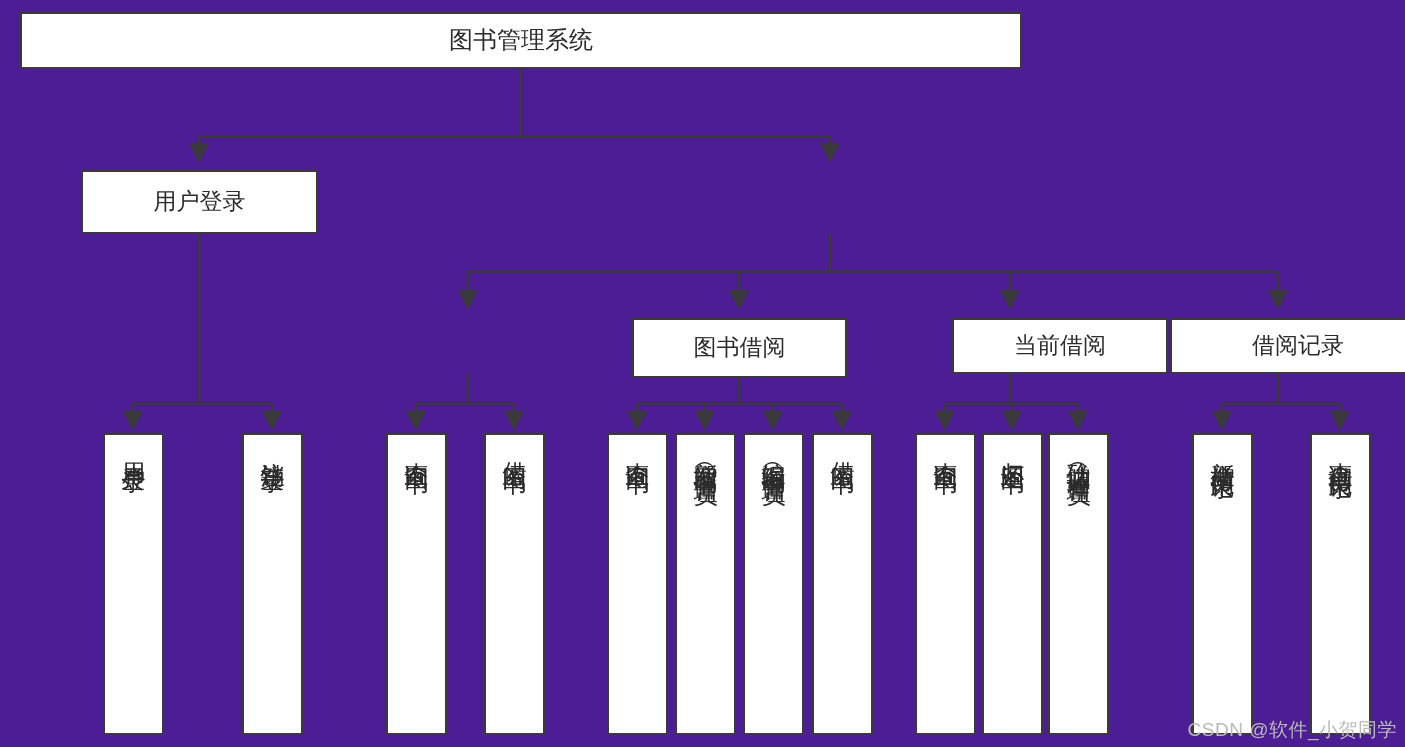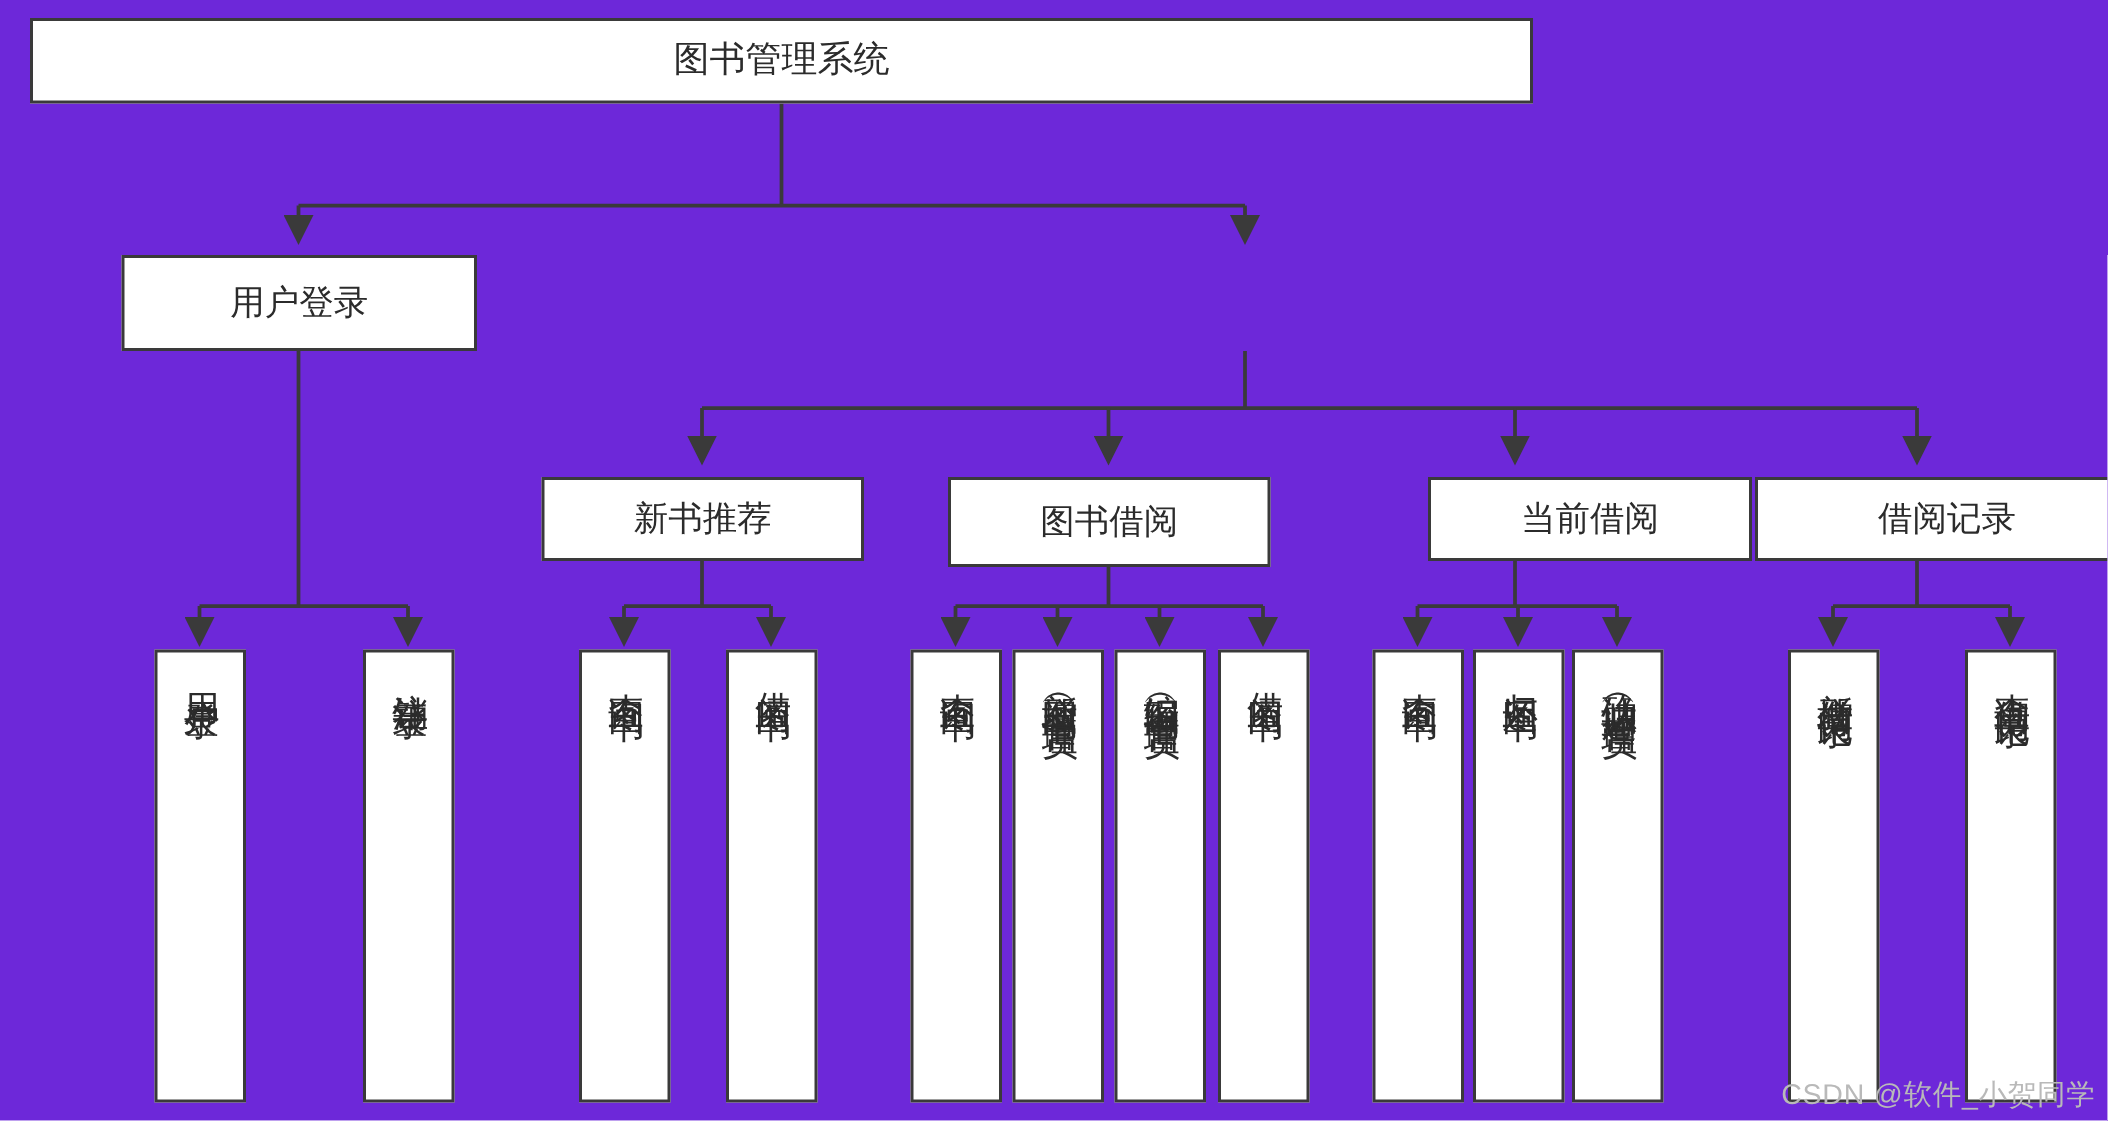--- a/index.html
+++ b/index.html
@@ -7,21 +7,21 @@
     padding: 0;
     background: #ffffff;
   }
   body {
     font-family: "Liberation Sans", "DejaVu Sans", sans-serif;
   }
   #canvas {
     position: relative;
     width: 1405px;
     height: 747px;
-    background: #6d28d9;
+    background: #4c1d95;
     overflow: hidden;
   }
   svg.edges {
     position: absolute;
     left: 0;
     top: 0;
     width: 1405px;
     height: 747px;
     pointer-events: none;
   }
@@ -126,23 +126,20 @@
   </svg>
 
   <div class="node root" style="left:20px; top:12px; width:1002px; height:57px;">
     <span class="label">图书管理系统</span>
   </div>
 
   <div class="node h" style="left:81px; top:170px; width:237px; height:64px;">
     <span class="label">用户登录</span>
   </div>
 
-  <div class="node h" style="left:361px; top:318px; width:215px; height:56px;">
-    <span class="label">新书推荐</span>
-  </div>
   <div class="node h" style="left:632px; top:318px; width:215px; height:60px;">
     <span class="label">图书借阅</span>
   </div>
   <div class="node h" style="left:952px; top:318px; width:216px; height:56px;">
     <span class="label">当前借阅</span>
   </div>
   <div class="node h" style="left:1170px; top:318px; width:256px; height:56px;">
     <span class="label">借阅记录</span>
   </div>
 

